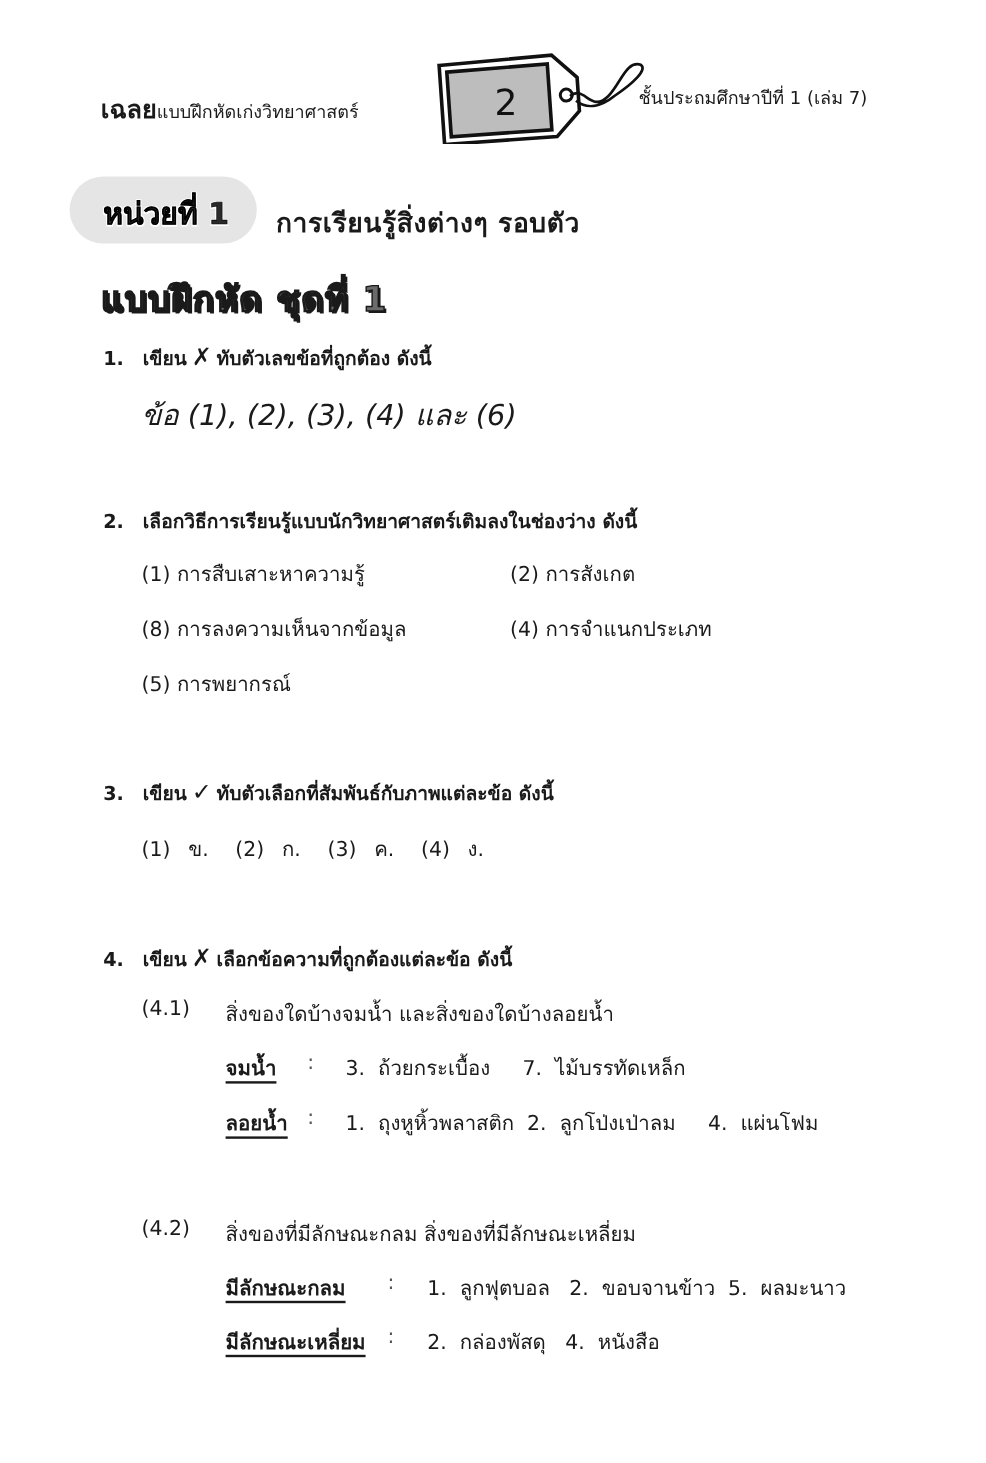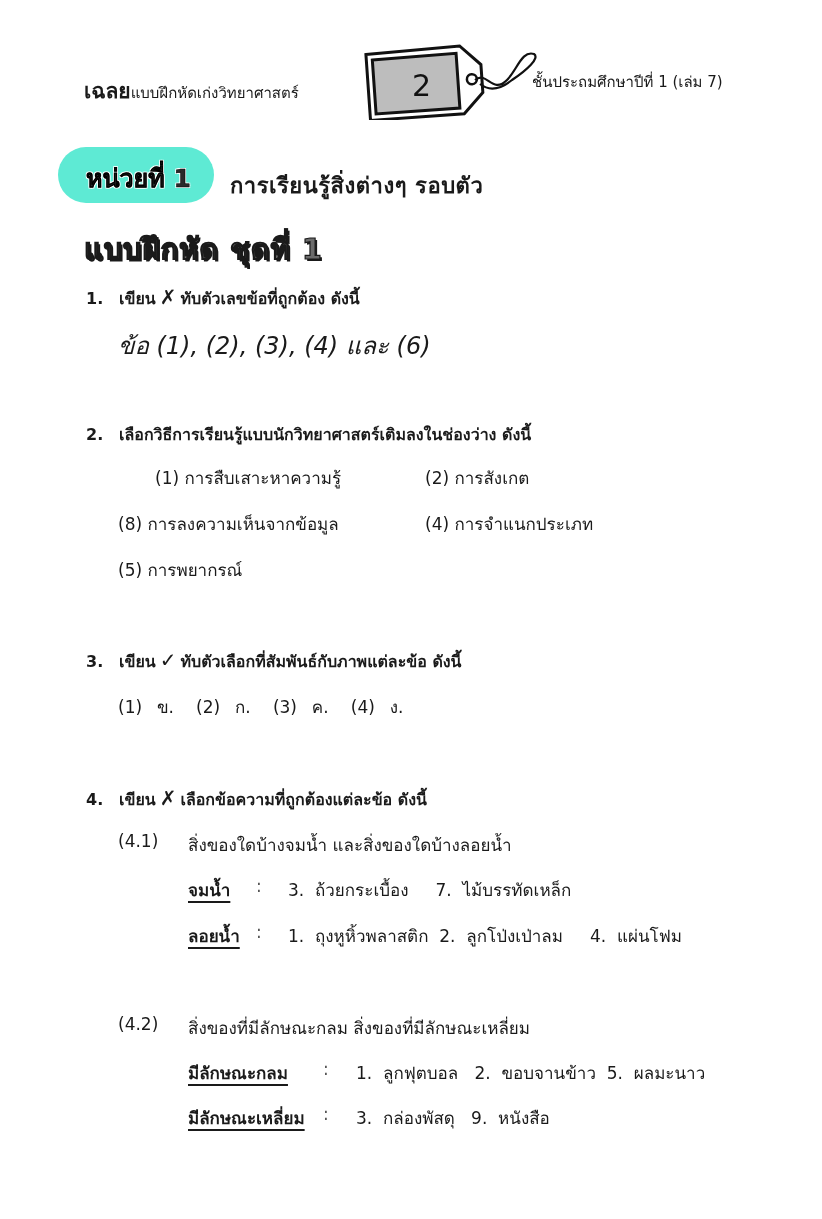--- a/index.html
+++ b/index.html
@@ -8,21 +8,21 @@
   .abs { position: absolute; }
 
   
   .hdr-left { left: 84px; top: 74px; font-size: 15px; white-space: nowrap; }
   .hdr-left .big { font-size: 21px; font-weight: bold; }
   .hdr-right { left: 532px; top: 70px; font-size: 15px; white-space: nowrap; }
   .tag { left: 362px; top: 40px; width: 180px; height: 80px; }
 
   
   .unit-pill { left: 58px; top: 147px; width: 156px; height: 56px; border-radius: 28px;
-               background: #5eead4; }
+               background: #e5e5e5; }
   .unit-pill span { position: absolute; left: 28px; top: 11px; font-size: 25px; font-weight: bold;
                     color: #2a2a2a; -webkit-text-stroke: 0.5px #000; text-shadow:
                     -1px -1px 0 #fff, 1px -1px 0 #fff, -1px 1px 0 #fff, 1px 1px 0 #fff; }
   .unit-title { left: 230px; top: 168px; font-size: 22px; font-weight: bold; color: #1a1a1a; letter-spacing: 0.5px; }
 
   .set-title { left: 84px; top: 226px; font-size: 29px; font-weight: bold; color: #6b6b6b;
                -webkit-text-stroke: 1.2px #1a1a1a; letter-spacing: 1px;
                text-shadow: 2px 2px 0 #1a1a1a; }
 
   
@@ -61,21 +61,21 @@
 <div class="abs set-title">แบบฝึกหัด ชุดที่ 1</div>
 
 <div class="abs q" style="left:86px; top:285px;">
   <span class="num">1.</span><span>เขียน</span><span class="mark">✗</span><span>ทับตัวเลขข้อที่ถูกต้อง ดังนี้</span>
 </div>
 <div class="abs ans" style="left:118px; top:326px;">ข้อ (1), (2), (3), (4) และ (6)</div>
 
 <div class="abs q" style="left:86px; top:422px;">
   <span class="num">2.</span><span>เลือกวิธีการเรียนรู้แบบนักวิทยาศาสตร์เติมลงในช่องว่าง ดังนี้</span>
 </div>
-<div class="abs ans-sm" style="left:118px; top:464px;margin-left:37px;">(1)  การสืบเสาะหาความรู้</div>
+<div class="abs ans-sm" style="left:118px; top:464px;">(1)  การสืบเสาะหาความรู้</div>
 <div class="abs ans-sm" style="left:425px; top:464px;text-align:right;">(2)  การสังเกต</div>
 <div class="abs ans-sm" style="left:118px; top:510px;">(8)  การลงความเห็นจากข้อมูล</div>
 <div class="abs ans-sm" style="left:425px; top:510px;">(4)  การจำแนกประเภท</div>
 <div class="abs ans-sm" style="left:118px; top:556px;">(5)  การพยากรณ์</div>
 
 <div class="abs q" style="left:86px; top:648px;">
   <span class="num">3.</span><span>เขียน</span><span class="mark">✓</span><span>ทับตัวเลือกที่สัมพันธ์กับภาพแต่ละข้อ ดังนี้</span>
 </div>
 <div class="abs ans-sm" style="left:118px; top:693px; word-spacing:2px; white-space:pre;">(1)  ข.   (2)  ก.   (3)  ค.   (4)  ง.</div>
 
@@ -96,13 +96,13 @@
 
 <div class="abs ans-sm" style="left:118px; top:1014px;">(4.2)</div>
 <div class="abs ans-sm" style="left:188px; top:1014px;">สิ่งของที่มีลักษณะกลม สิ่งของที่มีลักษณะเหลี่ยม</div>
 
 <div class="abs ans-sm lbl" style="left:188px; top:1059px;">มีลักษณะกลม</div>
 <div class="abs ans-sm colon" style="left:323px; top:1059px;">:</div>
 <div class="abs ans-sm" style="left:356px; top:1059px; white-space:pre;text-align:right;">1.  ลูกฟุตบอล   2.  ขอบจานข้าว  5.  ผลมะนาว</div>
 
 <div class="abs ans-sm lbl" style="left:188px; top:1104px;">มีลักษณะเหลี่ยม</div>
 <div class="abs ans-sm colon" style="left:323px; top:1104px;">:</div>
-<div class="abs ans-sm" style="left:356px; top:1104px; white-space:pre;">3.  กล่องพัสดุ   9.  หนังสือ</div>
+<div class="abs ans-sm" style="left:356px; top:1104px; white-space:pre;">2.  กล่องพัสดุ   4.  หนังสือ</div>
 
 </body></html>

